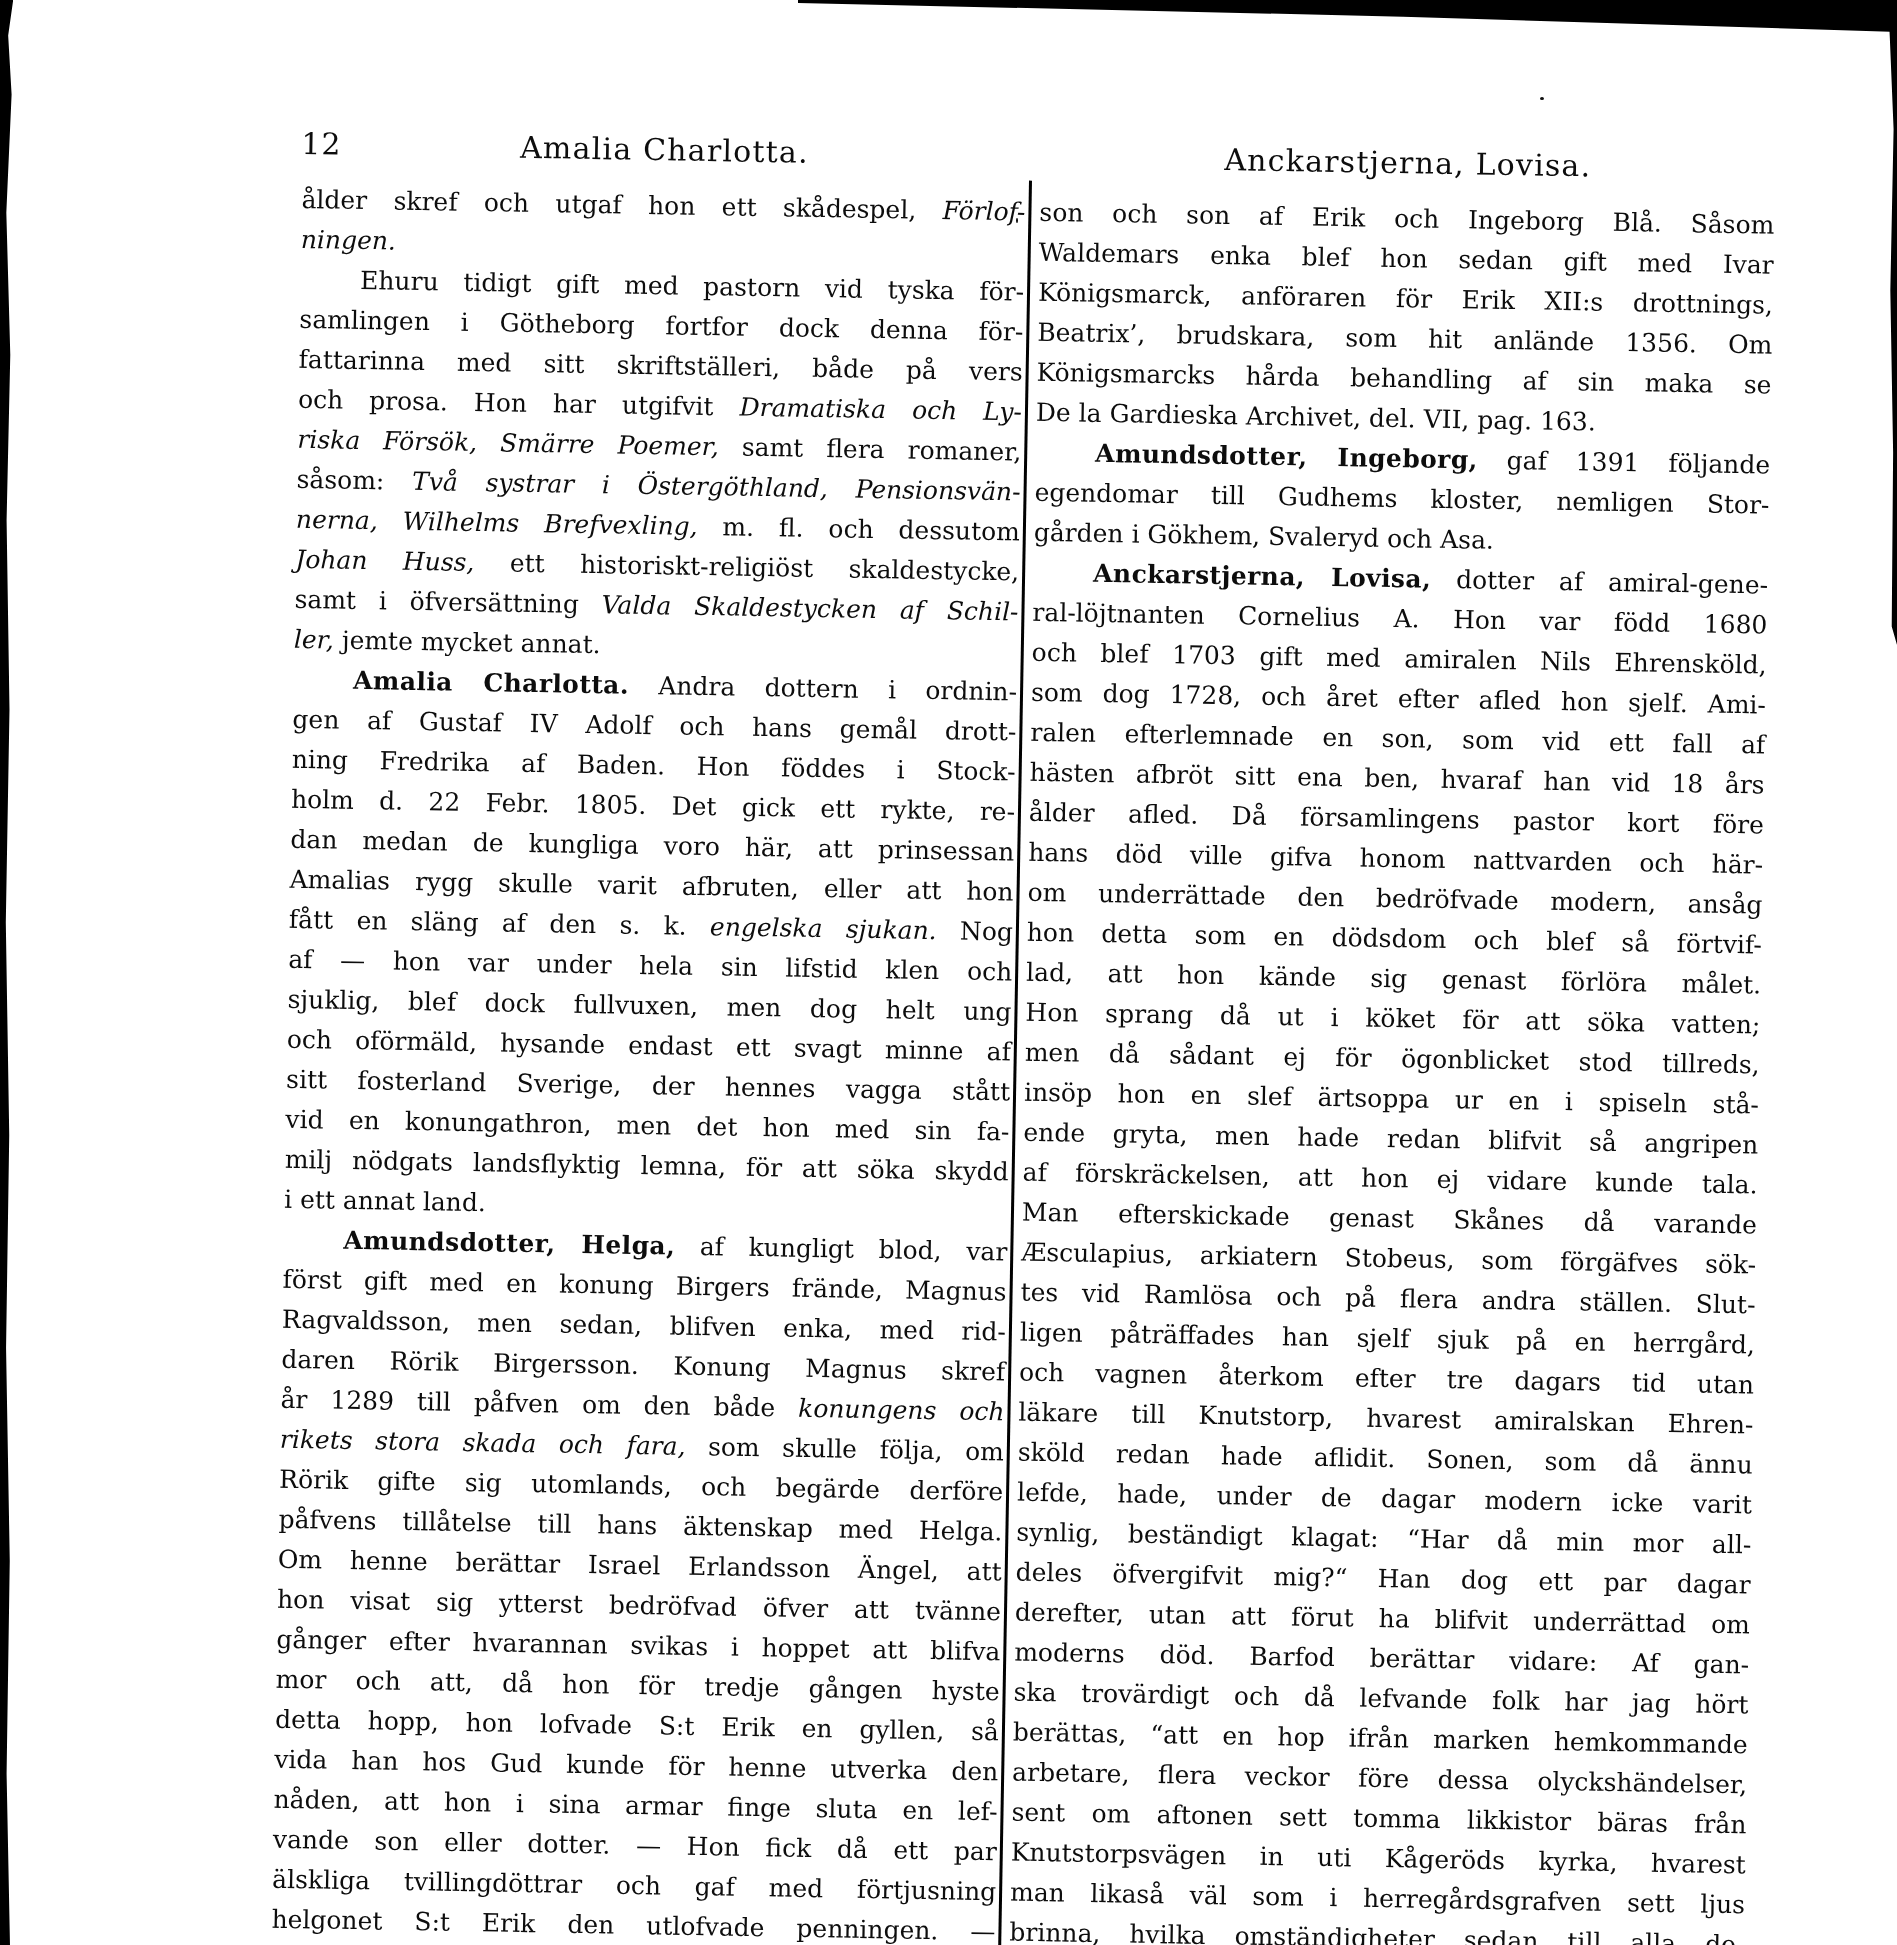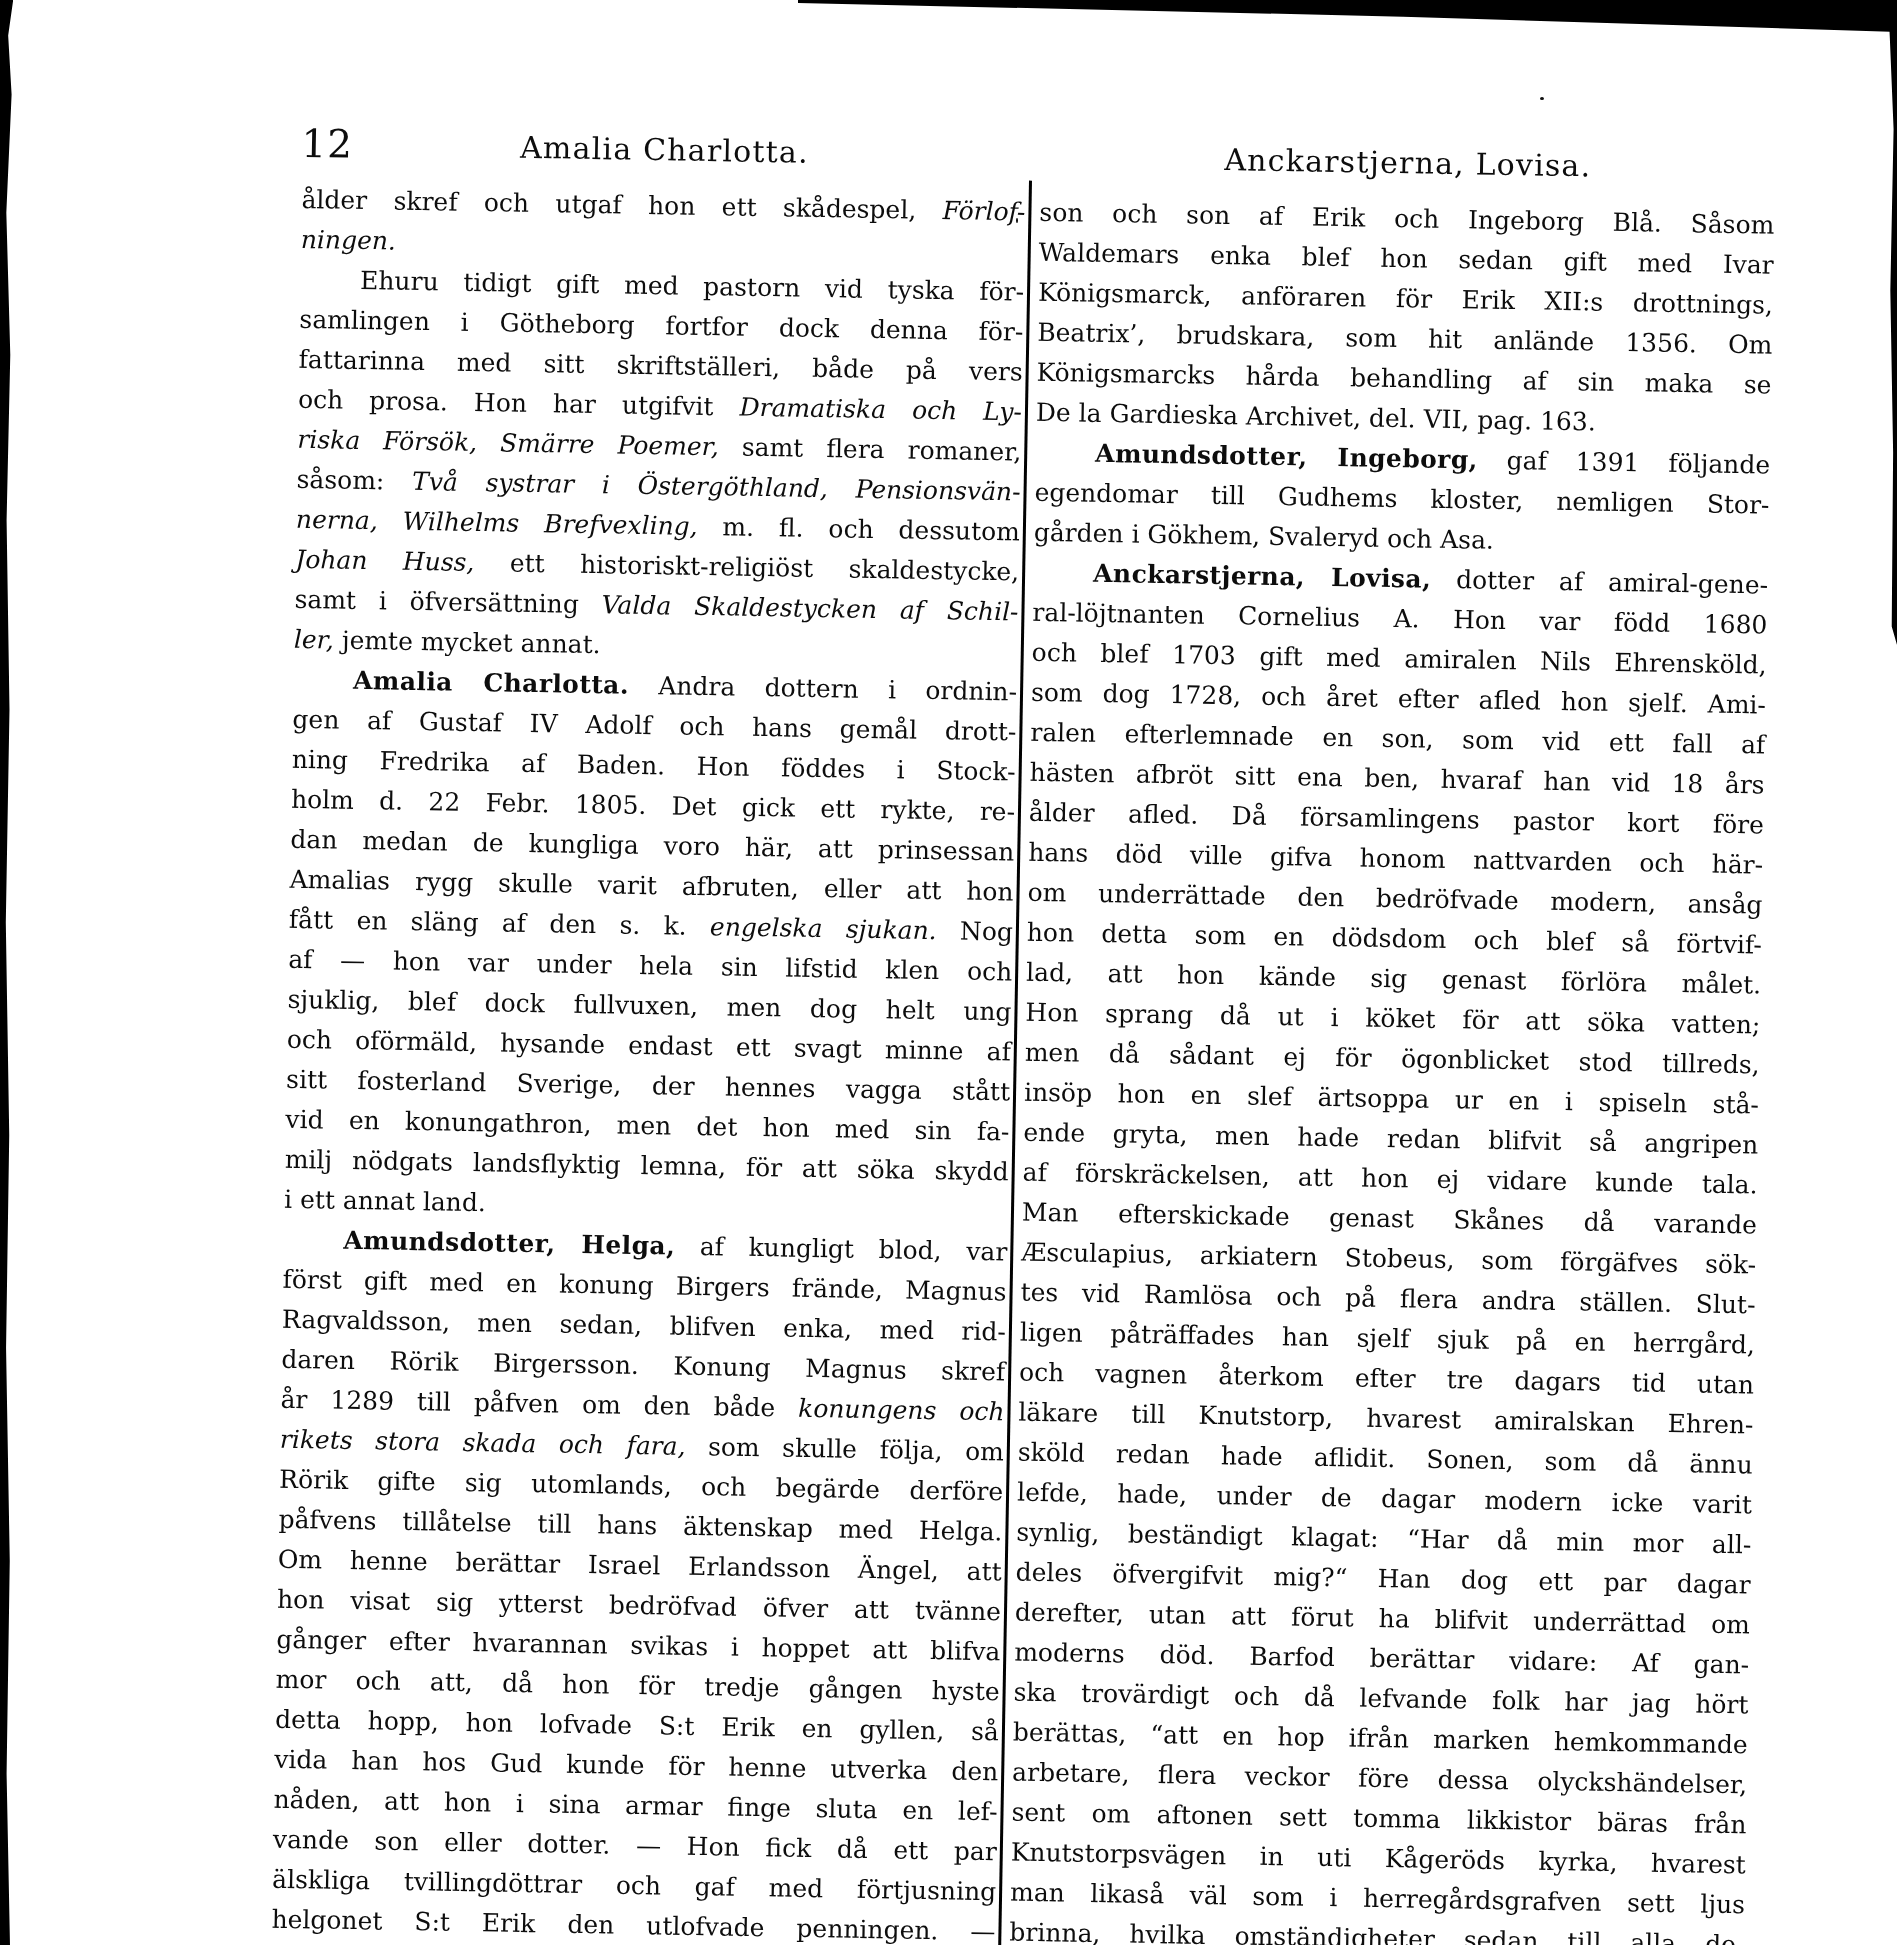--- a/index.html
+++ b/index.html
@@ -38,21 +38,21 @@
   }
   .running-head {
     position:absolute; top:121px;
     font-size:30px; line-height:35px;
     letter-spacing:1.2px;
     text-align:center;
     white-space:nowrap;
   }
   .page-number {
     position:absolute; left:304px; top:121px;
-    font-size:39px; line-height:35px;
+    font-size:30px; line-height:35px;
     letter-spacing:0.8px;
   }
   .head-left  { left:305px;  width:724px; }
   .head-right { left:1043px; width:735px; }
 
   .column { position:absolute; top:175px; }
   .col-left  { left:305px;  width:724px; }
   .col-right { left:1043px; width:735px; }
 
   .divider {

